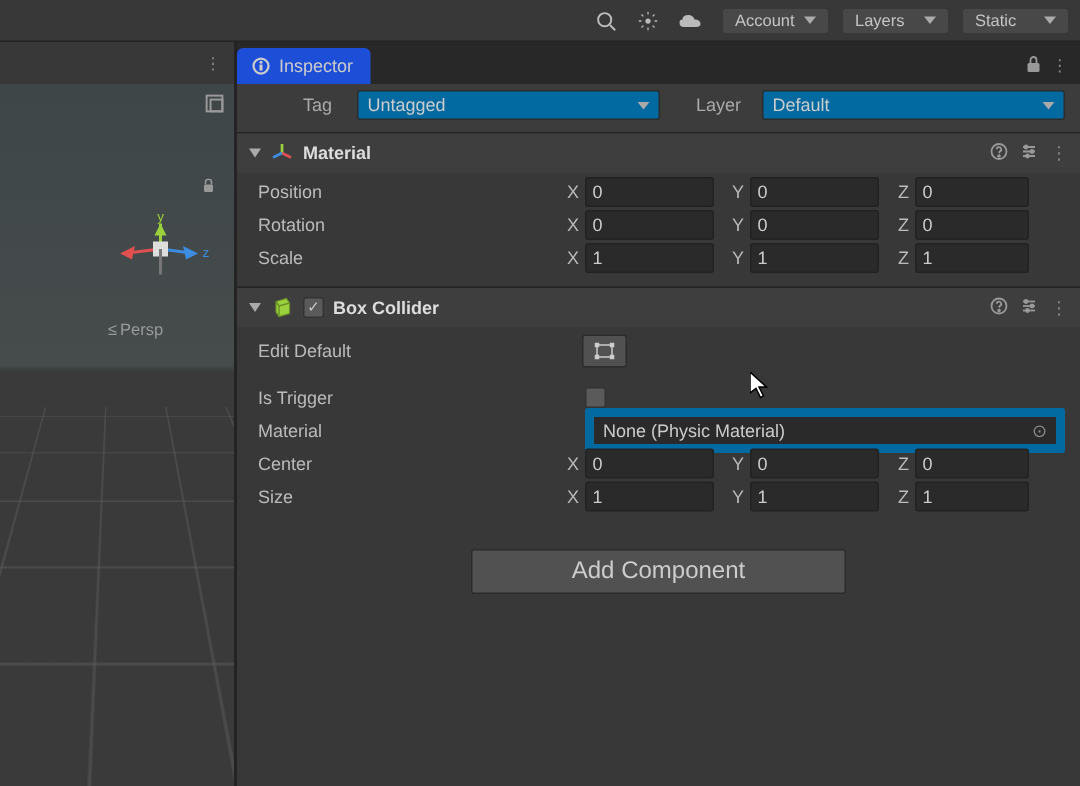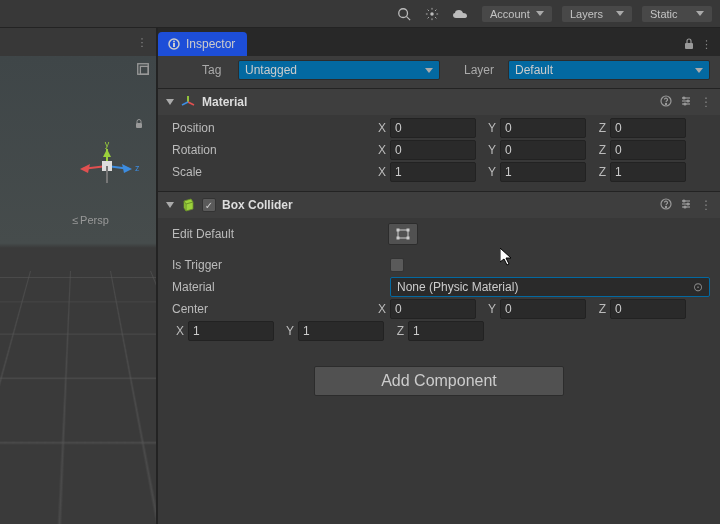--- a/index.html
+++ b/index.html
@@ -47,21 +47,21 @@
   .comp-head-icons { margin-left: auto; display: flex; gap: 8px; color: #888; font-size: 12px; }
   
   .comp-body { padding: 2px 10px 8px 10px; }
   .prop-row { display: flex; align-items: center; height: 22px; gap: 4px; }
   .prop-label { width: 198px; color: #bbb; font-size: 12px; padding-left: 4px; }
   .xyz-label { width: 16px; text-align: right; color: #bbb; font-size: 12px; }
   .num-input { width: 86px; background: #2a2a2a; border: 1px solid #222; padding: 2px 4px; color: #ccc; font-size: 12px; border-radius: 2px; }
   .num-input-z { width: 76px; }
   
   .edit-btn { width: 30px; height: 22px; background: #515151; border: 1px solid #2c2c2c; border-radius: 2px; display: flex; align-items: center; justify-content: center; margin-left: -2px; }
-  .mat-field { flex: 1; background: #2a2a2a; border: 1px solid #0369a1; padding: 2px 6px; color: #ccc; font-size: 12px; border-radius: 2px; display: flex; justify-content: space-between; align-items: center; }
+  .mat-field { flex: 1; background: #2a2a2a; border: 6px solid #0369a1; padding: 2px 6px; color: #ccc; font-size: 12px; border-radius: 2px; display: flex; justify-content: space-between; align-items: center; }
   .mat-picker { color: #888; }
   
   .add-comp { margin: 16px auto 0 auto; width: 250px; padding: 5px 0; text-align: center; background: #515151; border: 1px solid #2c2c2c; border-radius: 2px; color: #ccc; font-size: 16px; }
   
   .cursor { position: absolute; left: 500px; top: 248px; pointer-events: none; z-index: 100; }
 </style>
 </head>
 <body>
 
 <div class="topbar">
@@ -306,20 +306,21 @@
         <div class="prop-row">
           <span class="prop-label">Center</span>
           <span class="xyz-label">X</span>
           <input class="num-input" value="0" style="">
           <span class="xyz-label">Y</span>
           <input class="num-input" value="0" style="">
           <span class="xyz-label">Z</span>
           <input class="num-input num-input-z" value="0" style="">
         </div>
         <div class="prop-row">
+          <span class="prop-label">Size</span>
           <span class="xyz-label">X</span>
           <input class="num-input" value="1" style="">
           <span class="xyz-label">Y</span>
           <input class="num-input" value="1" style="">
           <span class="xyz-label">Z</span>
           <input class="num-input num-input-z" value="1" style="">
         </div>
       </div>
     </div>
 

